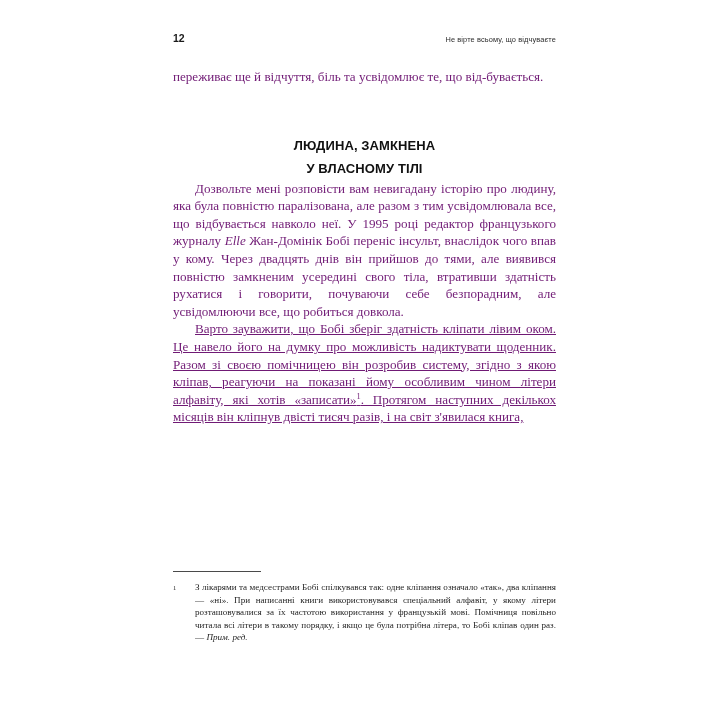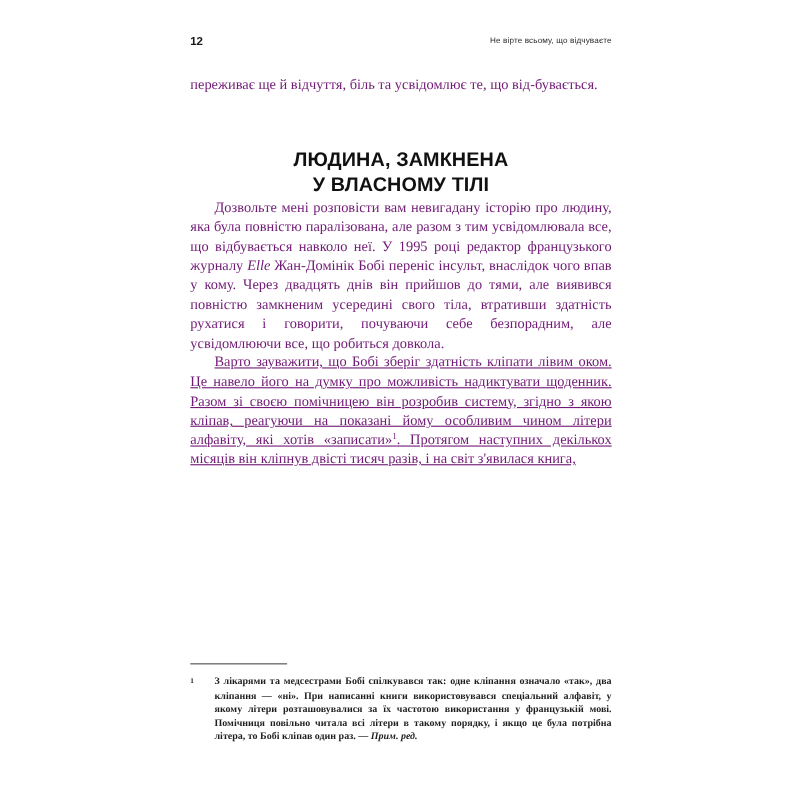--- a/index.html
+++ b/index.html
@@ -19,21 +19,21 @@
     box-sizing: border-box;
   }
 
   
   .running-head {
     position: absolute;
     top: 32px;
     left: 173px;
     width: 383px;
     display: flex;
-    align-items: flex-start;
+    align-items: flex-end;
     justify-content: space-between;
   }
 
   .folio {
     font-family: "Liberation Sans", "DejaVu Sans", sans-serif;
     font-size: 10.5px;
     font-weight: bold;
     color: #1a1a1a;
     letter-spacing: -0.2px;
   }
@@ -69,21 +69,21 @@
   p.body.indent {
     text-indent: 22px;
   }
 
   
   .chapter-title {
     margin: 12px;
     padding: 0;
     font-family: "Liberation Sans", "DejaVu Sans", sans-serif;
     font-weight: bold;
-    font-size: 18px;
+    font-size: 13px;
     line-height: 23px;
     letter-spacing: 0.1px;
     text-align: center;
     color: #111111;
     text-transform: none;
   }
 
   .title-block {
     margin-top: 48px;
     margin-bottom: 0;
@@ -105,23 +105,22 @@
   sup.fn-ref {
     font-size: 8.3px;
     vertical-align: super;
     line-height: 0;
   }
 
   
   .footnote-area {
     position: absolute;
     left: 173px;
-    top: 603px;
+    top: 571px;
     width: 383px;
-    font-weight: bold;
   }
 
   .footnote-rule {
     width: 88px;
     height: 0;
     border-top: 0.9px solid #4a4a4a;
     margin: 0 0 9px 0;
   }
 
   .footnote {

